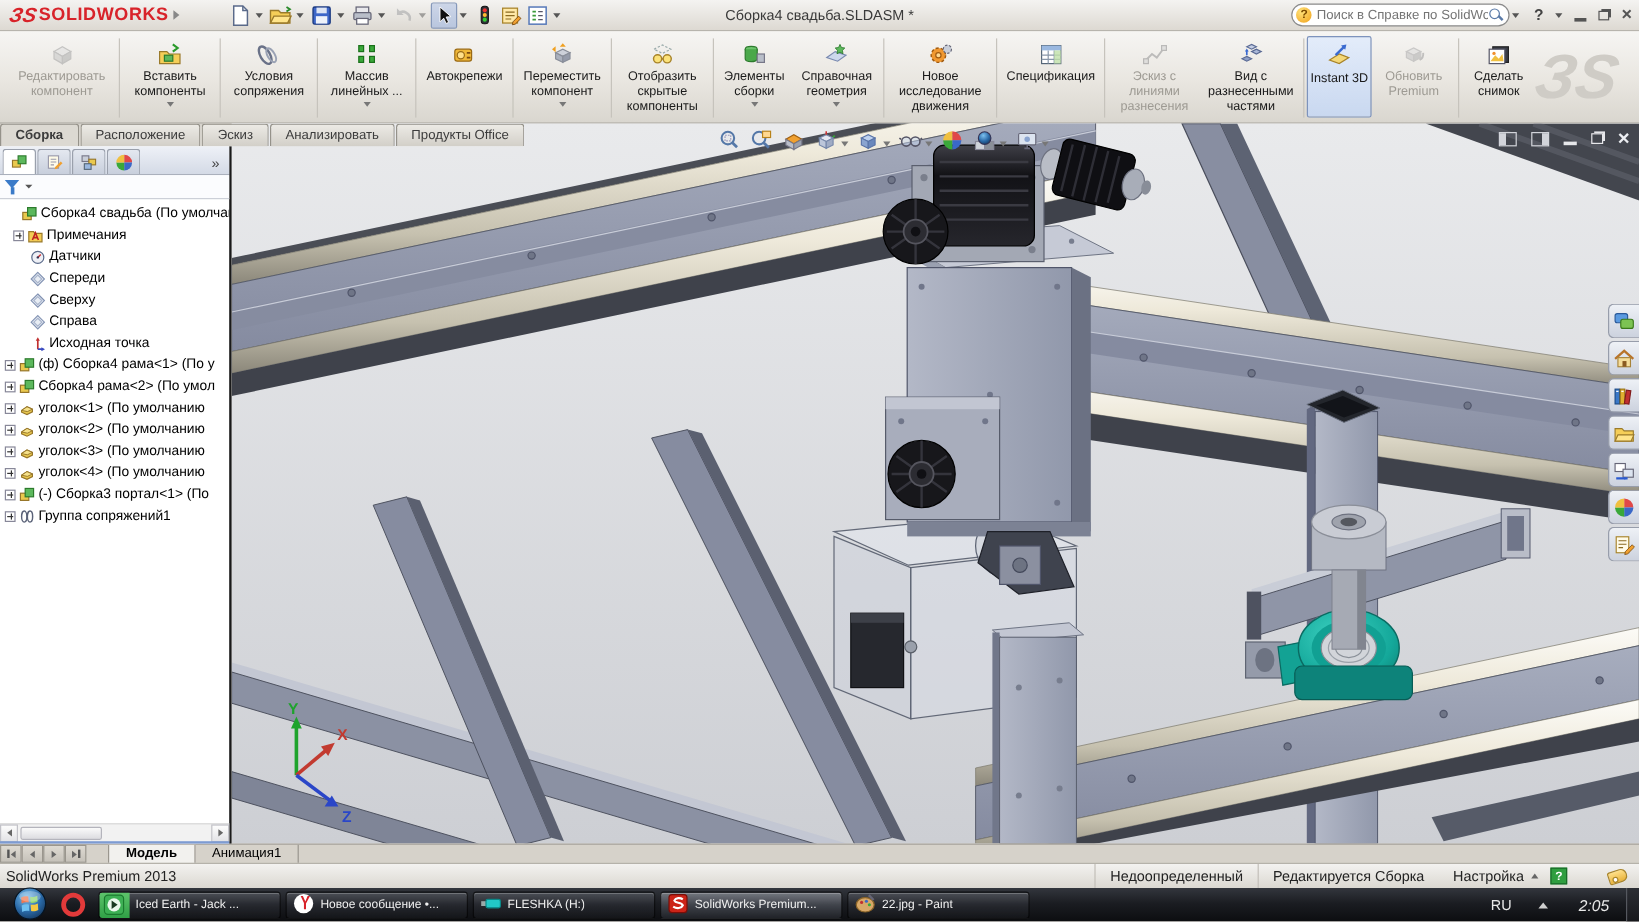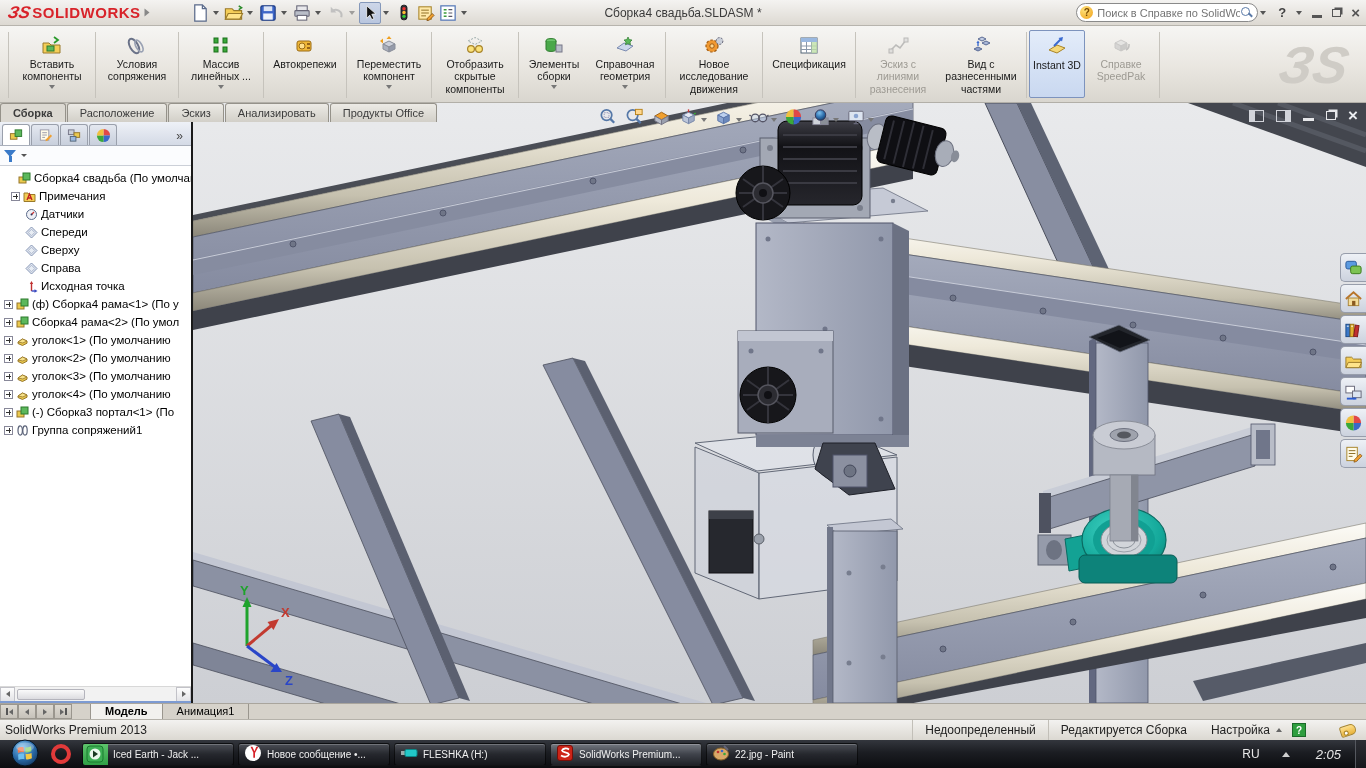--- a/index.html
+++ b/index.html
@@ -544,20 +544,28 @@
         <span class="help-q">?</span>
         <span class="tb-caret" style="margin:0"></span>
         <span class="g-min"></span>
         <span class="g-restore"></span>
         <span class="g-close">×</span>
       </div>
     </div>
   </div>
 
   <div id="ribbon">
+    <div class="rbtn dis" style="width:94px">
+        <span class="ric">
+          <svg width="22" height="21" viewBox="0 0 22 21">
+            <use href="#r-edit"></use>
+          </svg>
+        </span>
+        <span class="rlab">Редактировать компонент</span>
+      </div>
     <div class="rsep"></div>
     <div class="rbtn" style="width:82px">
         <span class="ric">
           <svg width="22" height="21" viewBox="0 0 22 21">
             <use href="#r-insert"></use>
           </svg>
         </span>
         <span class="rlab">Вставить компоненты</span>
         <span class="rcaret"></span>
       </div>
@@ -670,23 +678,31 @@
           </svg>
         </span>
         <span class="rlab">Instant 3D</span>
       </div>
     <div class="rbtn dis" style="width:72px">
         <span class="ric">
           <svg width="22" height="21" viewBox="0 0 22 21">
             <use href="#r-spak"></use>
           </svg>
         </span>
-        <span class="rlab">Справке SpeedPak</span>
+        <span class="rlab">Обновить Premium</span>
       </div>
     <div class="rsep"></div>
+    <div class="rbtn" style="width:64px">
+        <span class="ric">
+          <svg width="22" height="21" viewBox="0 0 22 21">
+            <use href="#r-snap"></use>
+          </svg>
+        </span>
+        <span class="rlab">Сделать снимок</span>
+      </div>
     <div id="watermark">ЗS</div>
   </div>
 
   <div id="viewport">
     <svg id="scene" width="1173" height="600" viewBox="0 0 1173 600">
       <rect x="0" y="0" width="1173" height="600" fill="url(#bgG)"></rect>
 
       <g>
         <polygon points="995,0 1173,0 1173,64" fill="#43464e"></polygon>
         <path d="M1040 0 L1173 48 M1085 0 L1173 32" stroke="#6a6e78" stroke-width="5" opacity=".45"></path>

